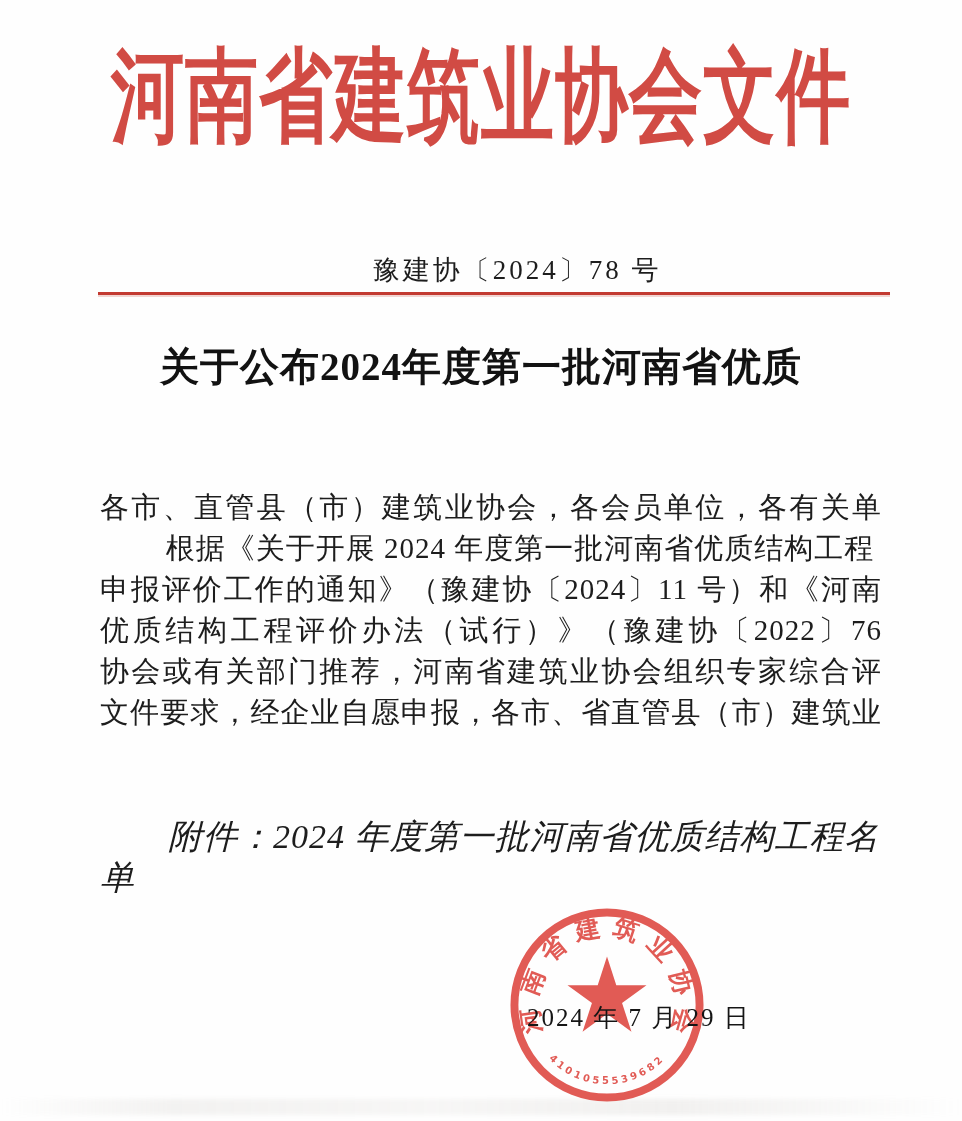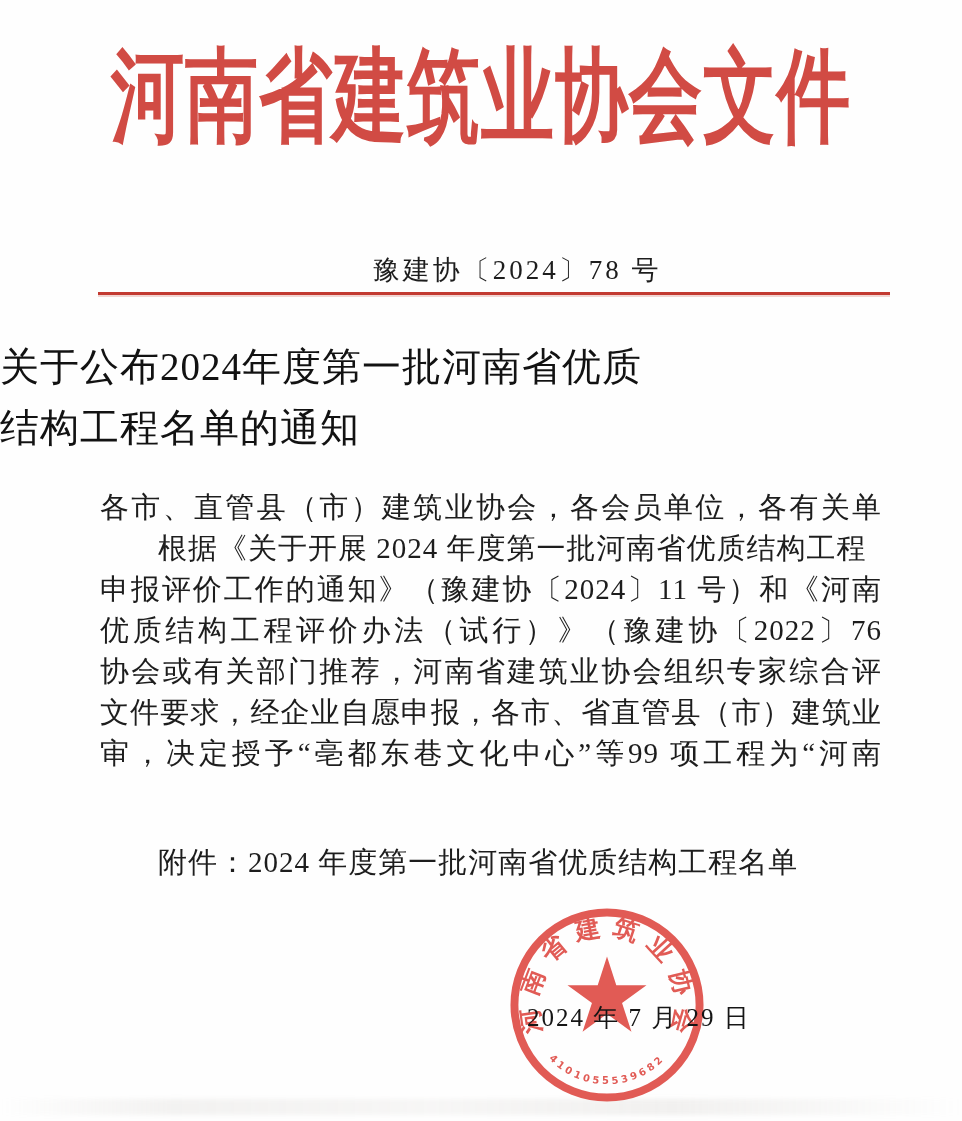--- a/index.html
+++ b/index.html
@@ -52,60 +52,62 @@
     height: 3px;
     background: #c33a31;
     box-shadow: 0 2px 0 rgba(205, 90, 80, 0.25);
   }
   
   .doc-title {
     position: absolute;
     top: 336px;
     left: 0;
     width: 100%;
-    text-align: left;
+    text-align: center;
     font-size: 39px;
-    font-weight: 400;
+    font-weight: 700;
     color: #121212;
     letter-spacing: 1px;
   }
   .doc-title .t-line { line-height: 61px; }
   
   .body-block {
     position: absolute;
     top: 487px;
     left: 100px;
     width: 782px;
     font-size: 29px;
     color: #1d1d1d;
     letter-spacing: 1px;
   }
   .body-line {
     height: 41px;
     line-height: 41px;
     white-space: nowrap;
+    text-align: center;
   }
   .body-line.fill {
     white-space: normal;
     text-align: justify;
     text-align-last: justify;
     overflow: hidden;
   }
   .body-line.indent { text-indent: 2em; }
   
   .attachment {
     position: absolute;
-    top: 842px;
+    top: 816px;
     left: 100px;
     width: 782px;
-    font-size: 29px;
+    font-size: 34px;
     color: #1d1d1d;
     letter-spacing: 1px;
     text-indent: 2em;
     line-height: 41px;
+    font-style: italic;
   }
   
   .seal {
     position: absolute;
     top: 906px;
     left: 508px;
     width: 198px;
     height: 198px;
     opacity: 0.93;
     z-index: 2;
@@ -143,31 +145,29 @@
 <div class="page">
 
   <div class="masthead">河南省建筑业协会文件</div>
 
   <div class="doc-number">豫建协〔2024〕78 号</div>
 
   <div class="divider"></div>
 
   <div class="doc-title">
     <div class="t-line">关于公布2024年度第一批河南省优质</div>
-    <div class="t-line">结构工程名单的通知</div>
   </div>
 
   <div class="body-block">
     <div class="body-line fill">各市、直管县（市）建筑业协会，各会员单位，各有关单位：</div>
     <div class="body-line indent">根据《关于开展 2024 年度第一批河南省优质结构工程</div>
     <div class="body-line fill">申报评价工作的通知》（豫建协〔2024〕11 号）和《河南省</div>
     <div class="body-line fill">优质结构工程评价办法（试行）》（豫建协〔2022〕76 号）</div>
     <div class="body-line fill">协会或有关部门推荐，河南省建筑业协会组织专家综合评</div>
     <div class="body-line fill">文件要求，经企业自愿申报，各市、省直管县（市）建筑业</div>
-    <div class="body-line fill">审，决定授予“亳都东巷文化中心”等99 项工程为“河南</div>
   </div>
 
   <div class="attachment">附件：2024 年度第一批河南省优质结构工程名单</div>
 
   <svg class="seal" viewBox="0 0 200 200" xmlns="http://www.w3.org/2000/svg">
     <circle cx="100" cy="100" r="93.5" fill="none" stroke="#df4f49" stroke-width="8"></circle>
     <polygon points="100,51 109.4,80.1 139.9,80 115.2,97.9 124.7,127 100,109 75.3,127 84.8,97.9 60.1,80 90.6,80.1" fill="#df4f49"></polygon>
     <defs>
       <path id="sealTopArc" d="M 36.6,129.6 A 70,70 0 1 1 163.4,129.6" fill="none"></path>
       <path id="sealBottomArc" d="M 27.5,133.8 A 80,80 0 0 0 172.5,133.8" fill="none"></path>

